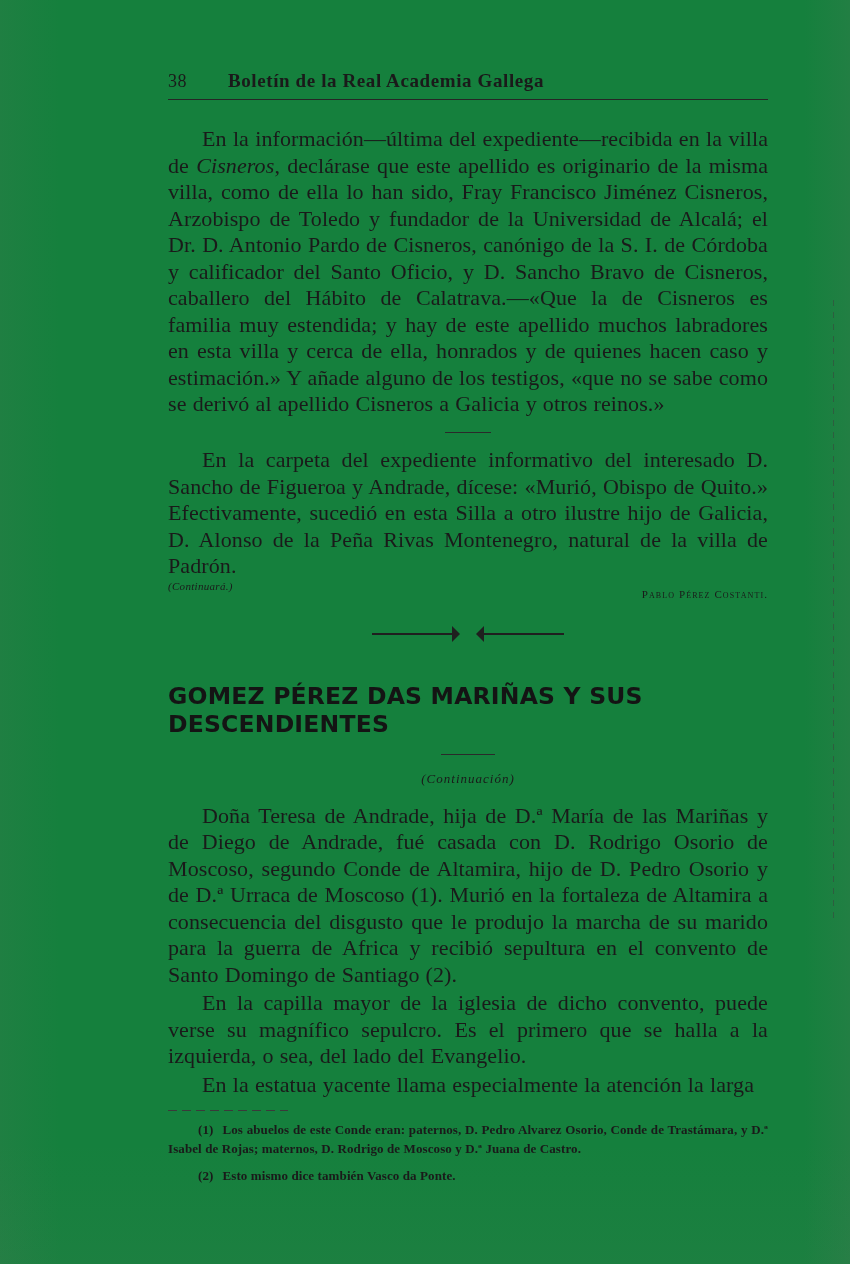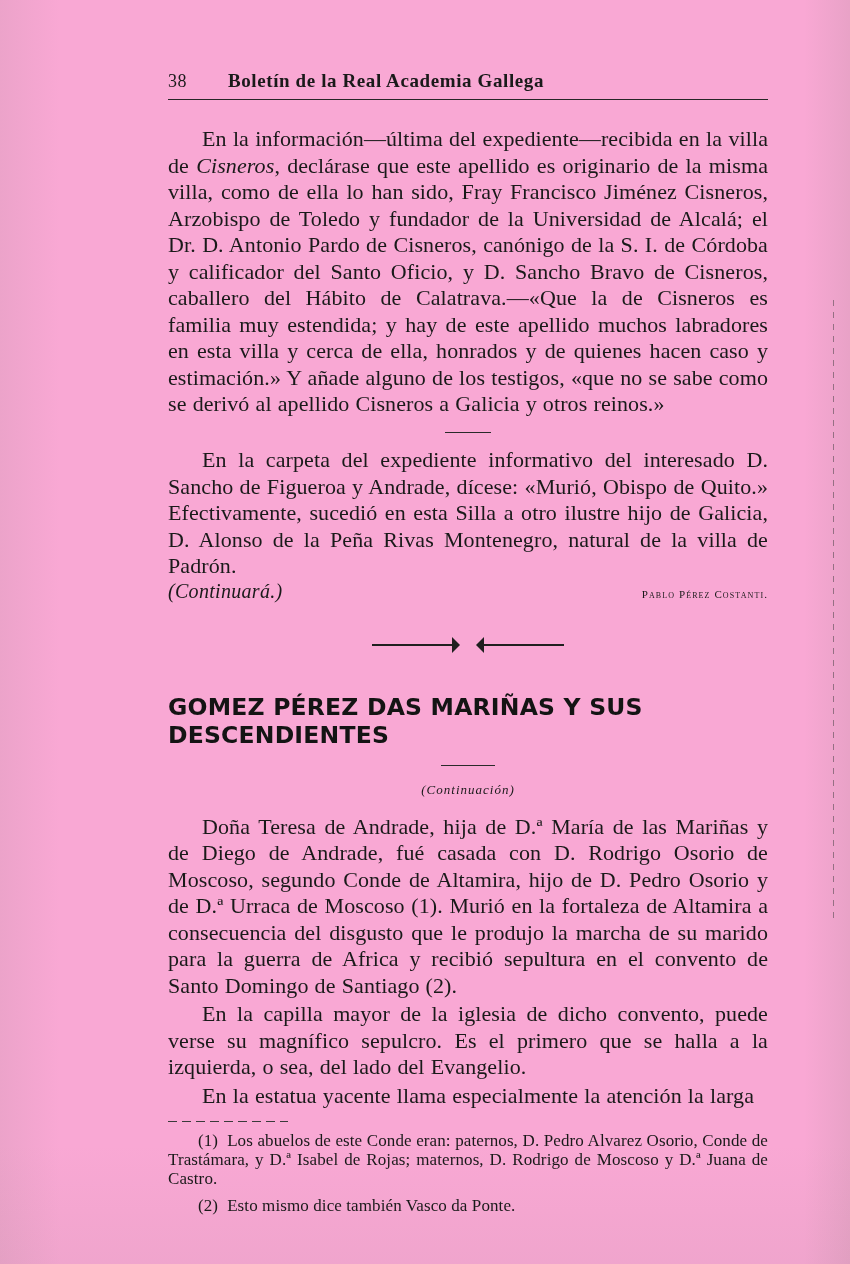--- a/index.html
+++ b/index.html
@@ -11,21 +11,21 @@
     width: 850px;
     height: 1264px;
     font-family: "Liberation Serif", serif;
     color: #1a1a1a;
     position: relative;
     overflow: hidden;
   }
   .page {
     position: absolute;
     inset: 0;
-    background: #f9a8d4;
+    background: #15803d;
   }
   
   .scan-edge-left {
     position: absolute;
     left: 0; top: 0; bottom: 0; width: 60px;
     background: linear-gradient(to right, rgba(120,120,110,0.10), rgba(255,255,255,0));
     pointer-events: none;
   }
   .scan-edge-right {
     position: absolute;
@@ -100,21 +100,21 @@
 
   .signature {
     text-align: right;
     font-size: 11px;
     letter-spacing: 1.1px;
     margin-top: 8px;
     font-variant: small-caps;
   }
   .continued {
     font-style: italic;
-    font-size: 20px;
+    font-size: 11px;
     margin-top: -20px;
     letter-spacing: 0.3px;
   }
 
   
   .ornament {
     display: flex;
     align-items: center;
     justify-content: center;
     margin: 34px 0 40px 0;
@@ -169,26 +169,27 @@
   }
 
   
   .footnote-rule {
     width: 120px;
     height: 1px;
     background: repeating-linear-gradient(to right, #3a3a3a 0 9px, rgba(0,0,0,0) 9px 14px);
     margin: 12px 0 9px 0;
   }
   p.footnote {
-    font-size: 17px;
+    font-size: 13px;
     line-height: 19px;
     text-align: justify;
     margin: 8px 0 2px 0;
     text-indent: 30px;
     letter-spacing: 0.1px;
+    font-weight: bold;
   }
   .fn-num { margin-right: 9px; }
 </style>
 </head>
 <body>
 
 <div class="page">
   <div class="scan-edge-left"></div>
   <div class="scan-edge-right"></div>
   <div class="scan-edge-bottom"></div>

